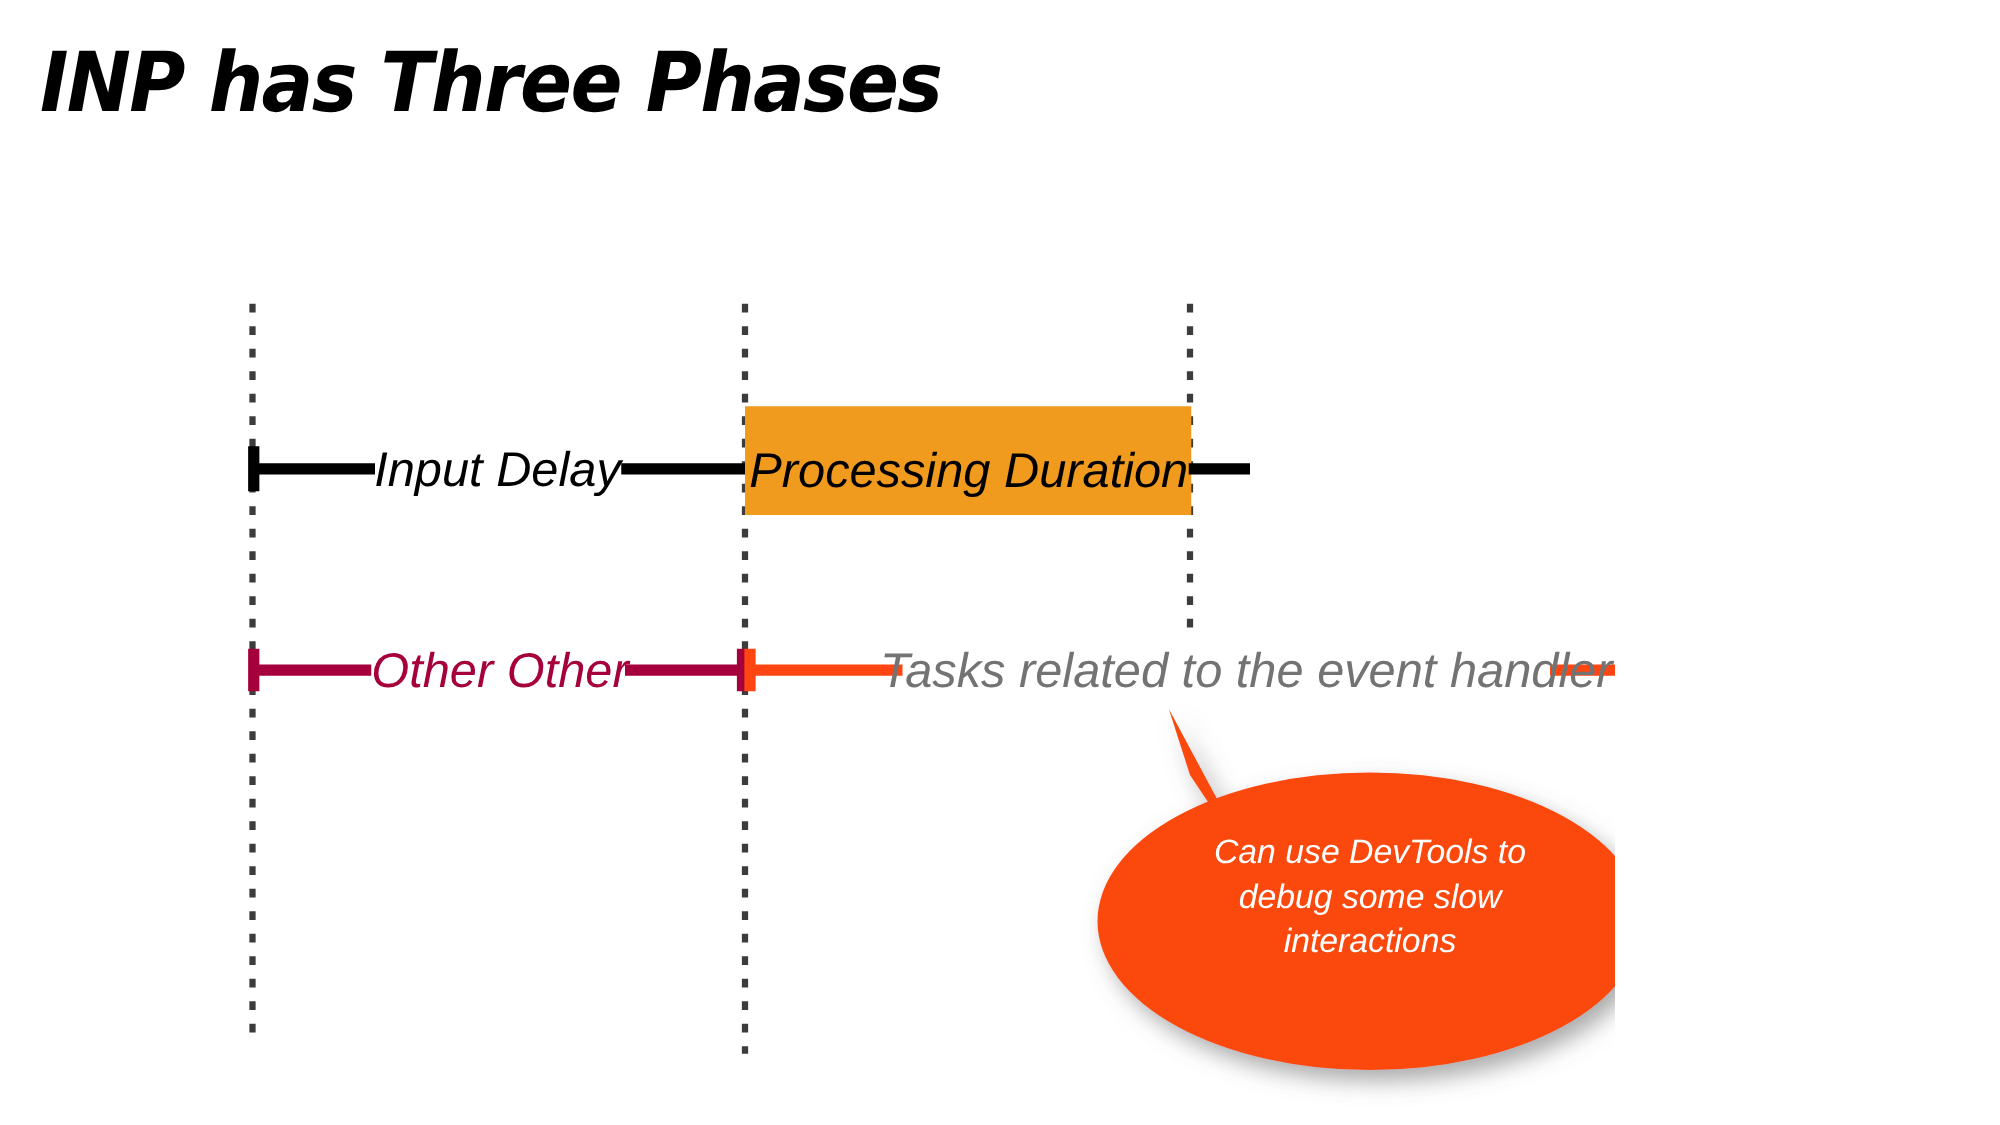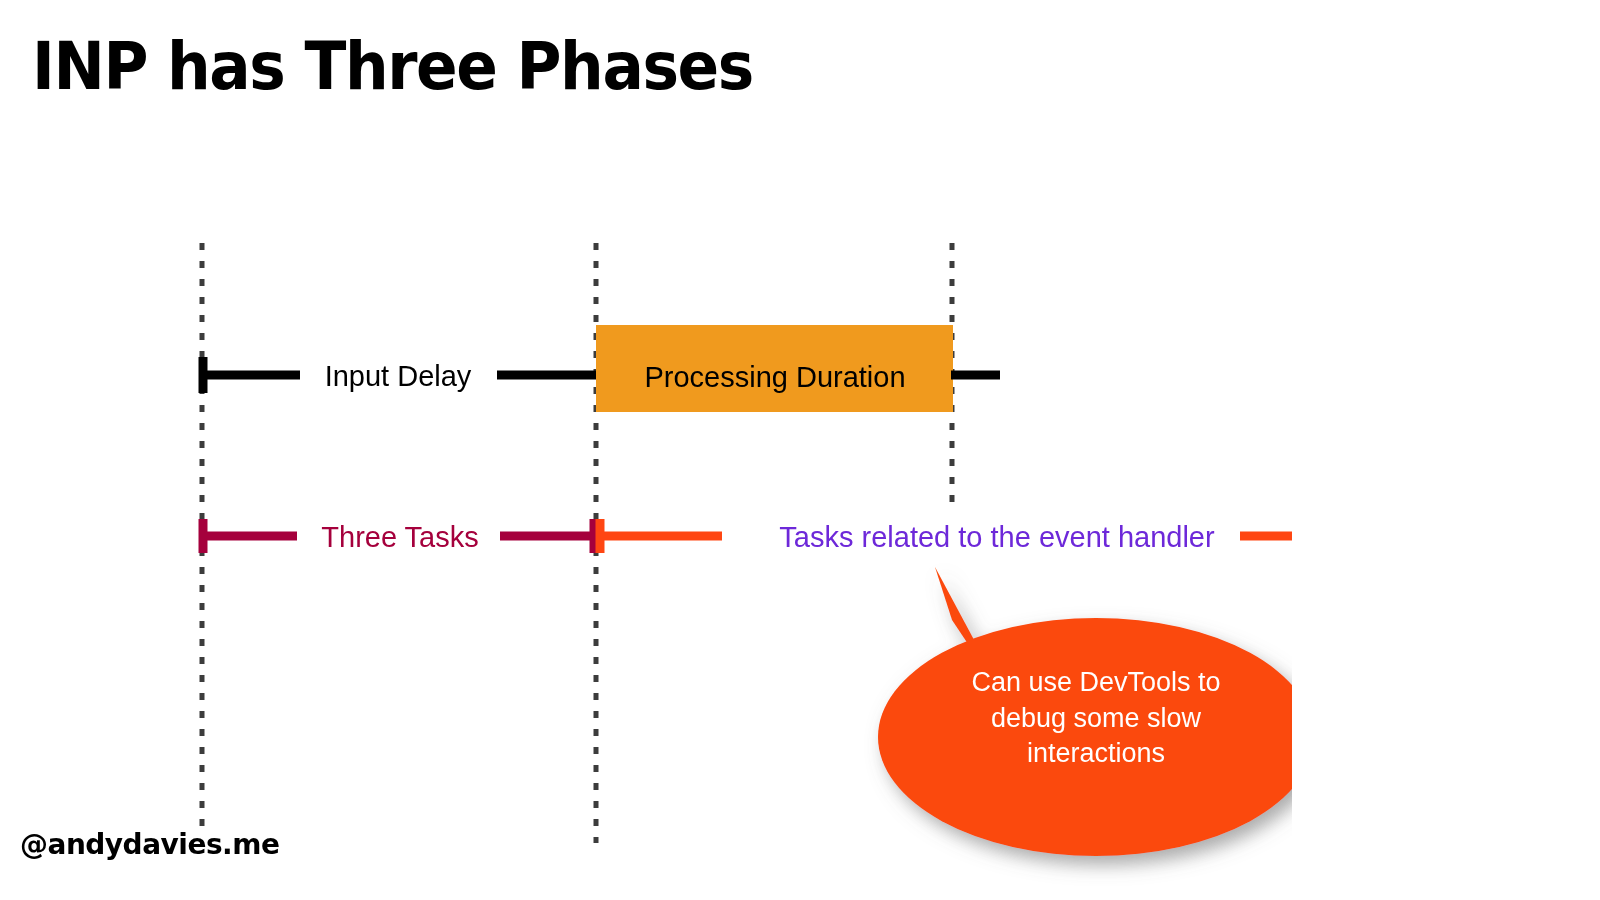--- a/index.html
+++ b/index.html
@@ -8,20 +8,21 @@
     padding: 0;
     background: #ffffff;
   }
   #slide {
     position: relative;
     width: 1292px;
     height: 900px;
     background: #ffffff;
     overflow: hidden;
     font-family: "Liberation Sans", "DejaVu Sans", sans-serif;
+    font-style: italic;
   }
   #slide-svg {
     position: absolute;
     inset: 0;
     width: 1600px;
     height: 900px;
     display: block;
   }
   .slide-title {
     position: absolute;
@@ -44,33 +45,33 @@
     font-family: "DejaVu Sans", "Liberation Sans", sans-serif;
     font-weight: bold;
     font-size: 28px;
     color: #000000;
     letter-spacing: -0.5px;
     white-space: nowrap;
   }
   .tl-label {
     position: absolute;
     font-family: "Liberation Sans", "DejaVu Sans", sans-serif;
-    font-size: 29px;
+    font-size: 39px;
     color: #000000;
     white-space: nowrap;
     line-height: 1;
   }
   .tl-label.centered {
     transform: translate(-50%, -50%);
   }
   .label-input-delay  { left: 398px; top: 376px; }
   .label-processing   { left: 775px; top: 377px; }
   .label-presentation { left: 1175px; top: 376px; }
   .label-other-tasks  { left: 400px; top: 537px; color: #A5003C; }
-  .label-event-tasks  { left: 997px; top: 537px; color: #6d28d9; }
+  .label-event-tasks  { left: 997px; top: 537px; color: #737373; }
 
   .bubble-text {
     position: absolute;
     left: 1096px;
     top: 718px;
     transform: translate(-50%, -50%);
     width: 340px;
     text-align: center;
     font-family: "Liberation Sans", "DejaVu Sans", sans-serif;
     font-size: 27px;
@@ -138,23 +139,22 @@
     </g>
   </svg>
 
   <div class="slide-title">INP has Three Phases</div>
 
   <div class="tl-label centered label-input-delay">Input Delay</div>
 
   <div class="tl-label centered label-processing">Processing Duration</div>
 
 
-  <div class="tl-label centered label-other-tasks">Three Tasks</div>
+  <div class="tl-label centered label-other-tasks">Other Other</div>
 
   <div class="tl-label centered label-event-tasks">Tasks related to the event handler</div>
 
   <div class="bubble-text">Can use DevTools to
 debug some slow
 interactions</div>
 
-  <div class="footer-handle">@andydavies.me</div>
 
 </div>
 
 </body></html>

